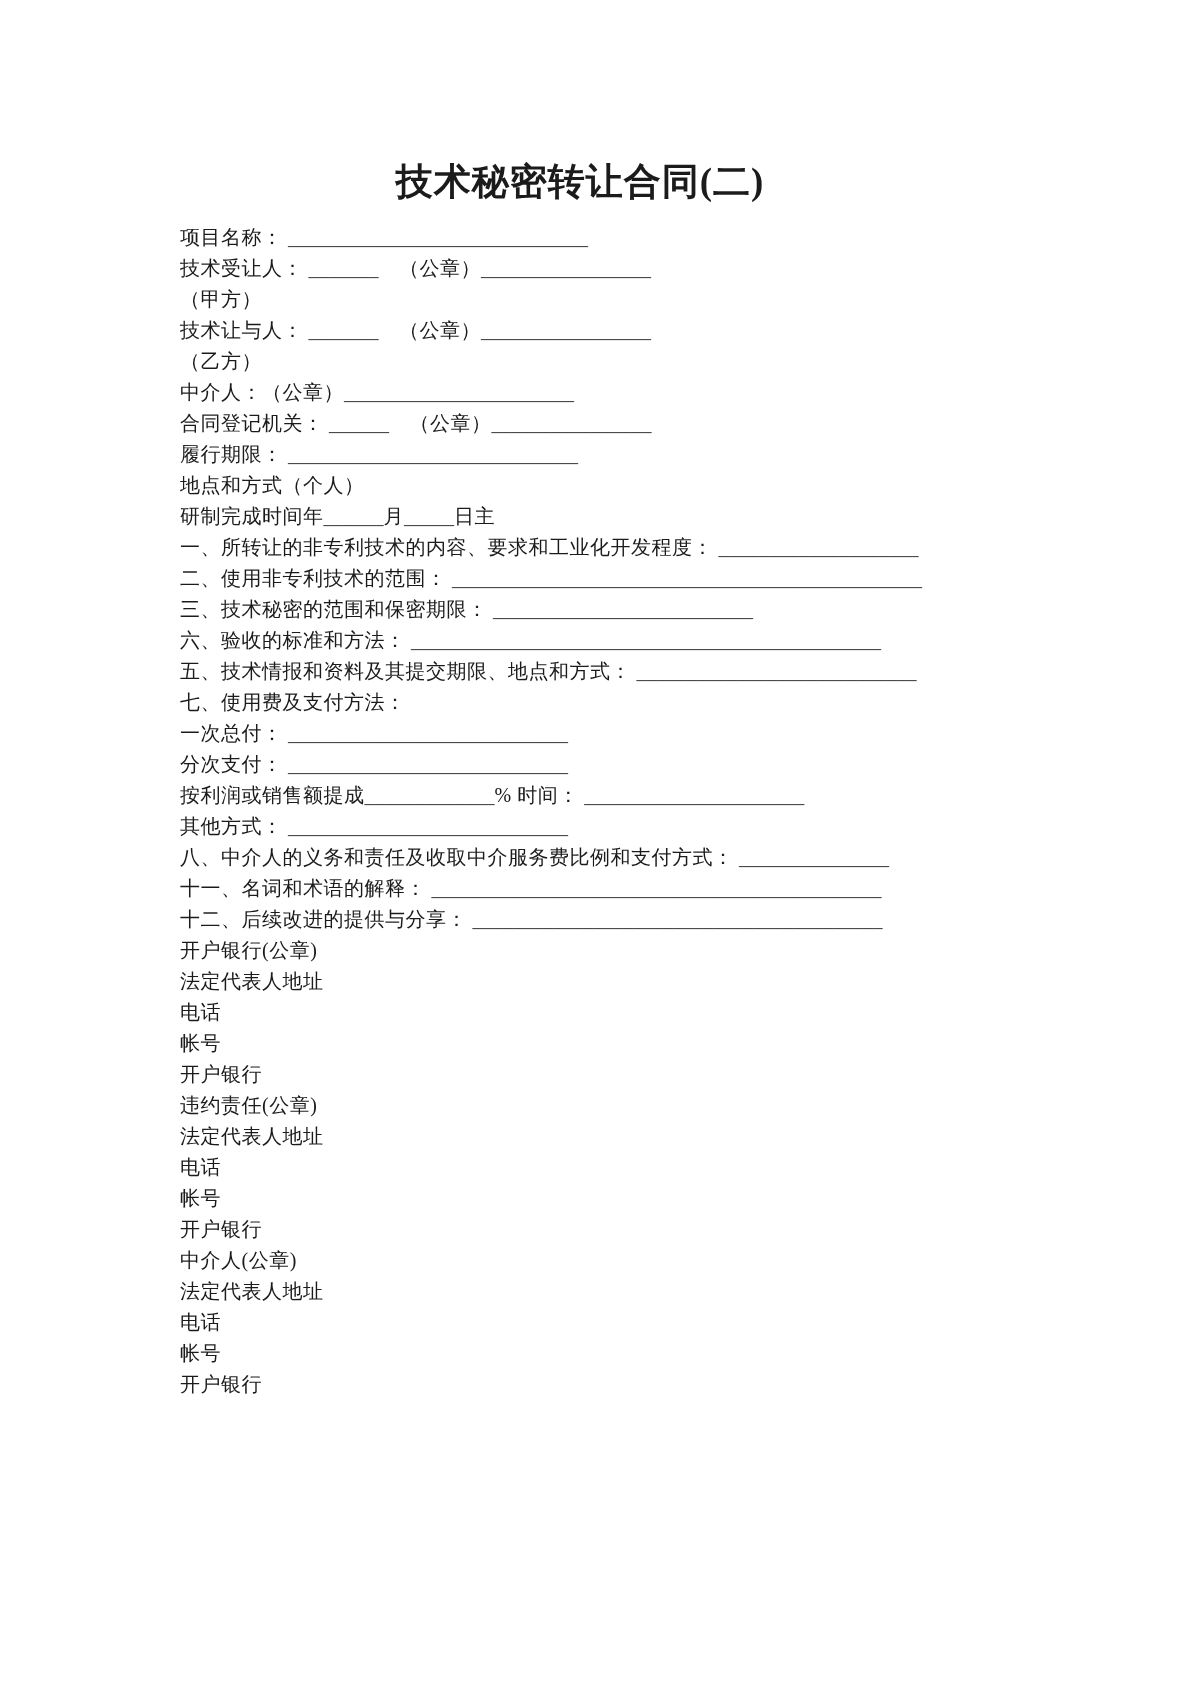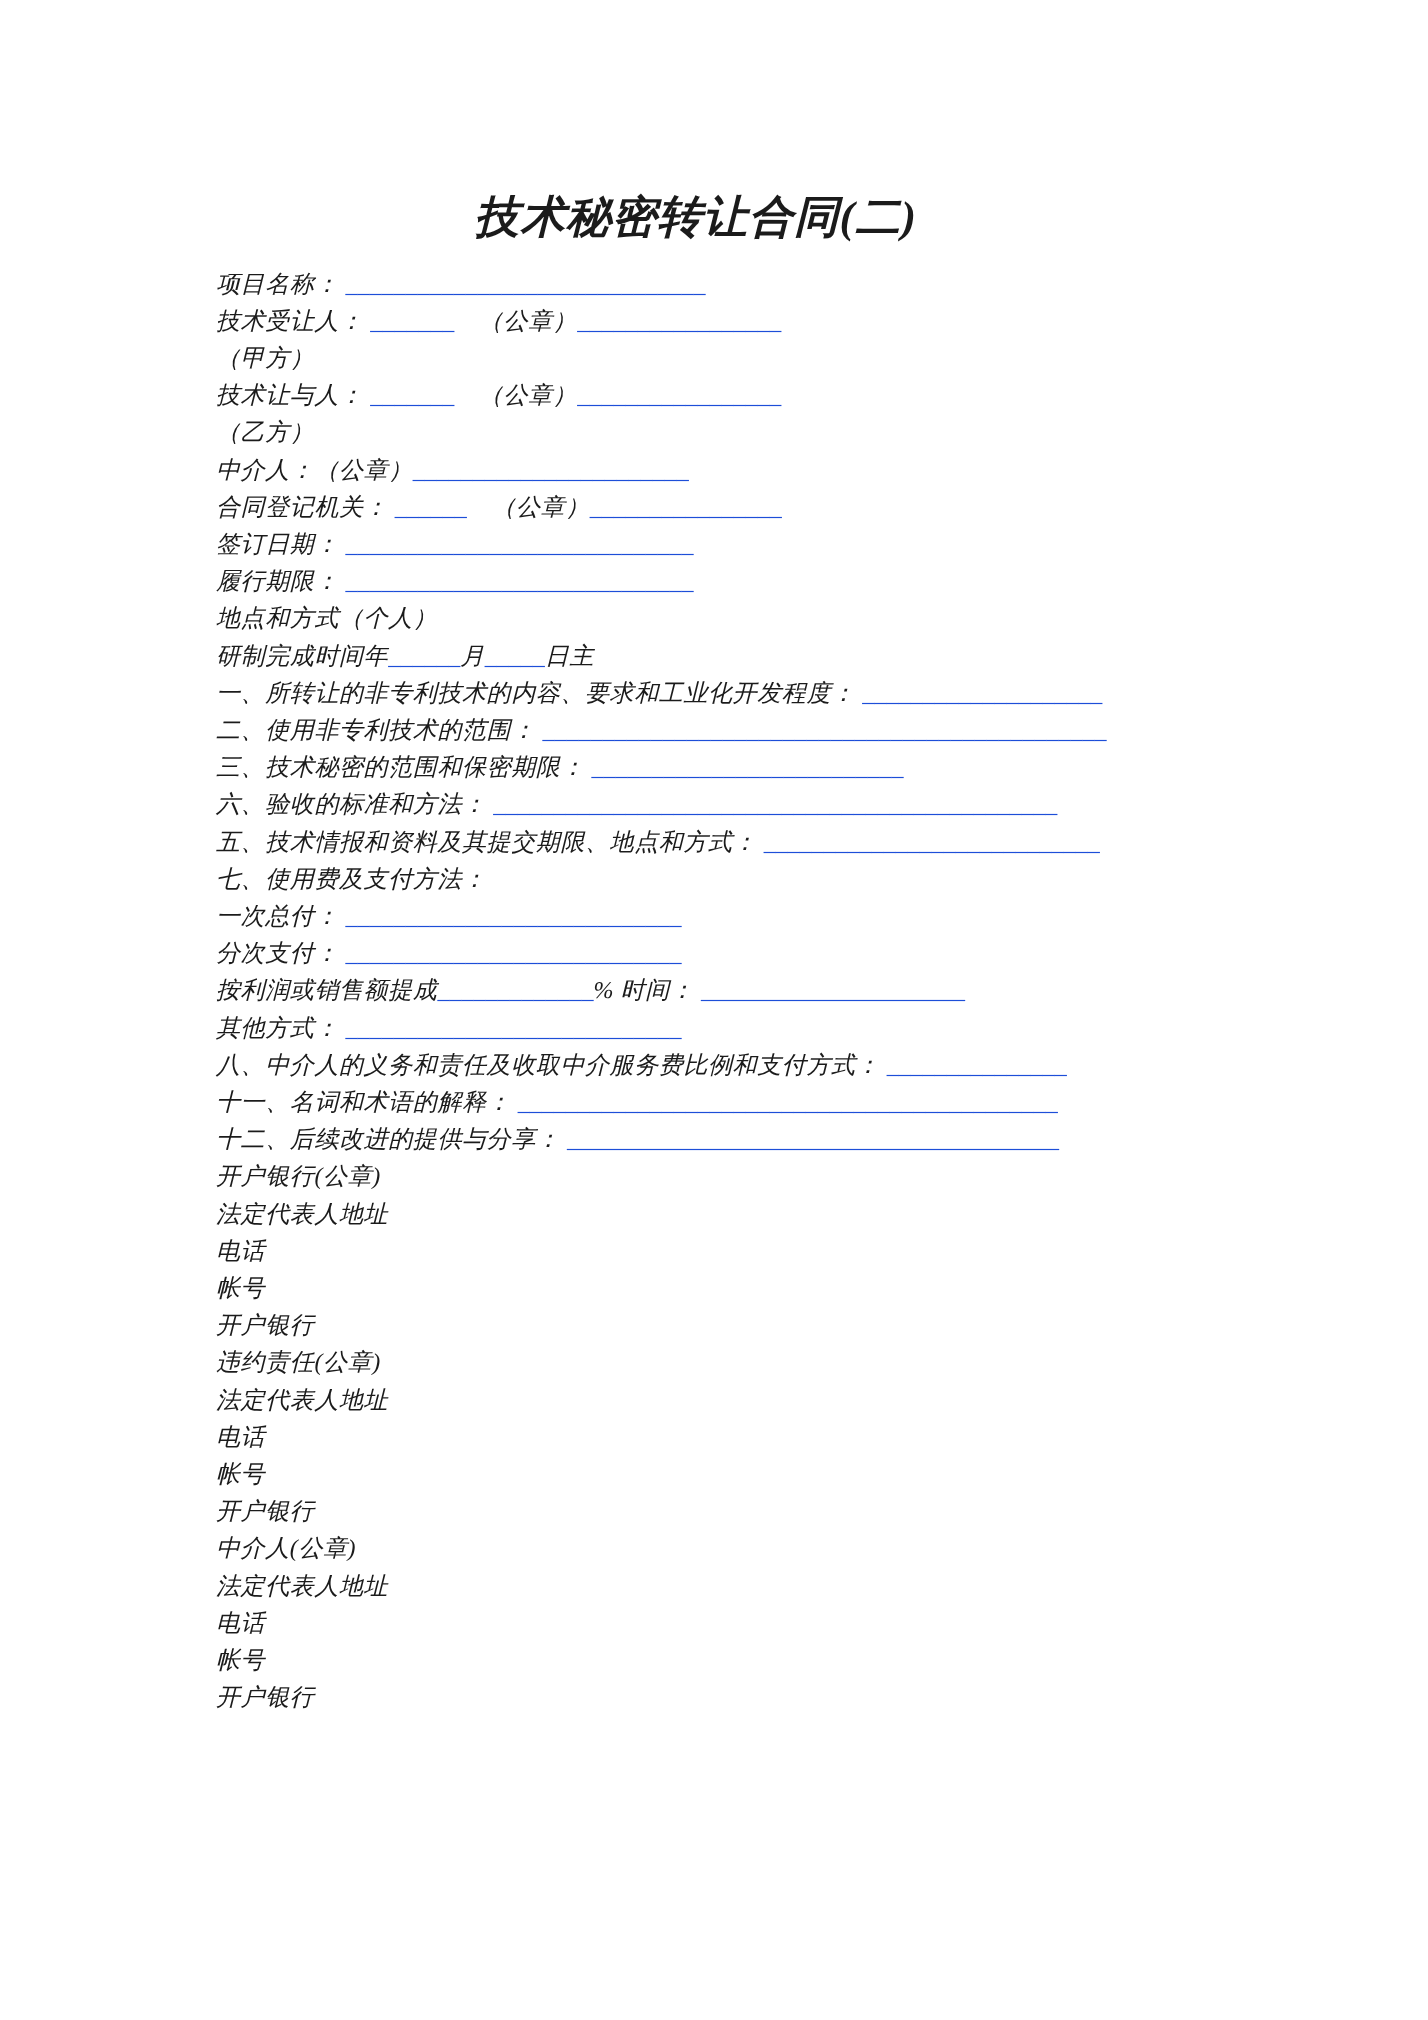--- a/index.html
+++ b/index.html
@@ -4,21 +4,20 @@
 <style>
   html, body { margin: 0; padding: 0; }
   body { background: #ffffff; }
   .page {
     position: relative;
     width: 1190px;
     height: 1683px;
     background: #ffffff;
     overflow: hidden;
     font-family: "Liberation Serif", "DejaVu Serif", serif;
-    font-style: italic;
   }
   .doc {
     position: absolute;
     left: 180px;
     top: 158px;
     width: 800px;
     color: #1b1b1b;
   }
   .title {
     font-size: 37px;
@@ -29,39 +28,38 @@
     margin: 0 0 16px 0;
     white-space: pre;
   }
   .line {
     font-size: 20px;
     line-height: 31px;
     letter-spacing: 0.5px;
     white-space: pre;
   }
   .blank {
-    color: #1d4ed8;
+    color: #404040;
     letter-spacing: 0;
   }
 </style>
 </head>
 <body>
 
 <div class="page">
   <div class="doc">
     <div class="title">技术秘密转让合同(二)</div>
     <div>
         <div class="line">项目名称： <span class="blank">______________________________</span></div>
         <div class="line">技术受让人： <span class="blank">_______</span>　（公章）<span class="blank">_________________</span></div>
         <div class="line">（甲方）</div>
         <div class="line">技术让与人： <span class="blank">_______</span>　（公章）<span class="blank">_________________</span></div>
         <div class="line">（乙方）</div>
         <div class="line">中介人：（公章）<span class="blank">_______________________</span></div>
         <div class="line">合同登记机关： <span class="blank">______</span>　（公章）<span class="blank">________________</span></div>
-        <div class="line">签订日期： <span class="blank">_____________________________</span></div>
         <div class="line">履行期限： <span class="blank">_____________________________</span></div>
         <div class="line">地点和方式（个人）</div>
         <div class="line">研制完成时间年<span class="blank">______</span>月<span class="blank">_____</span>日主</div>
         <div class="line">一、所转让的非专利技术的内容、要求和工业化开发程度： <span class="blank">____________________</span></div>
         <div class="line">二、使用非专利技术的范围： <span class="blank">_______________________________________________</span></div>
         <div class="line">三、技术秘密的范围和保密期限： <span class="blank">__________________________</span></div>
         <div class="line">六、验收的标准和方法： <span class="blank">_______________________________________________</span></div>
         <div class="line">五、技术情报和资料及其提交期限、地点和方式： <span class="blank">____________________________</span></div>
         <div class="line">七、使用费及支付方法：</div>
         <div class="line">一次总付： <span class="blank">____________________________</span></div>

